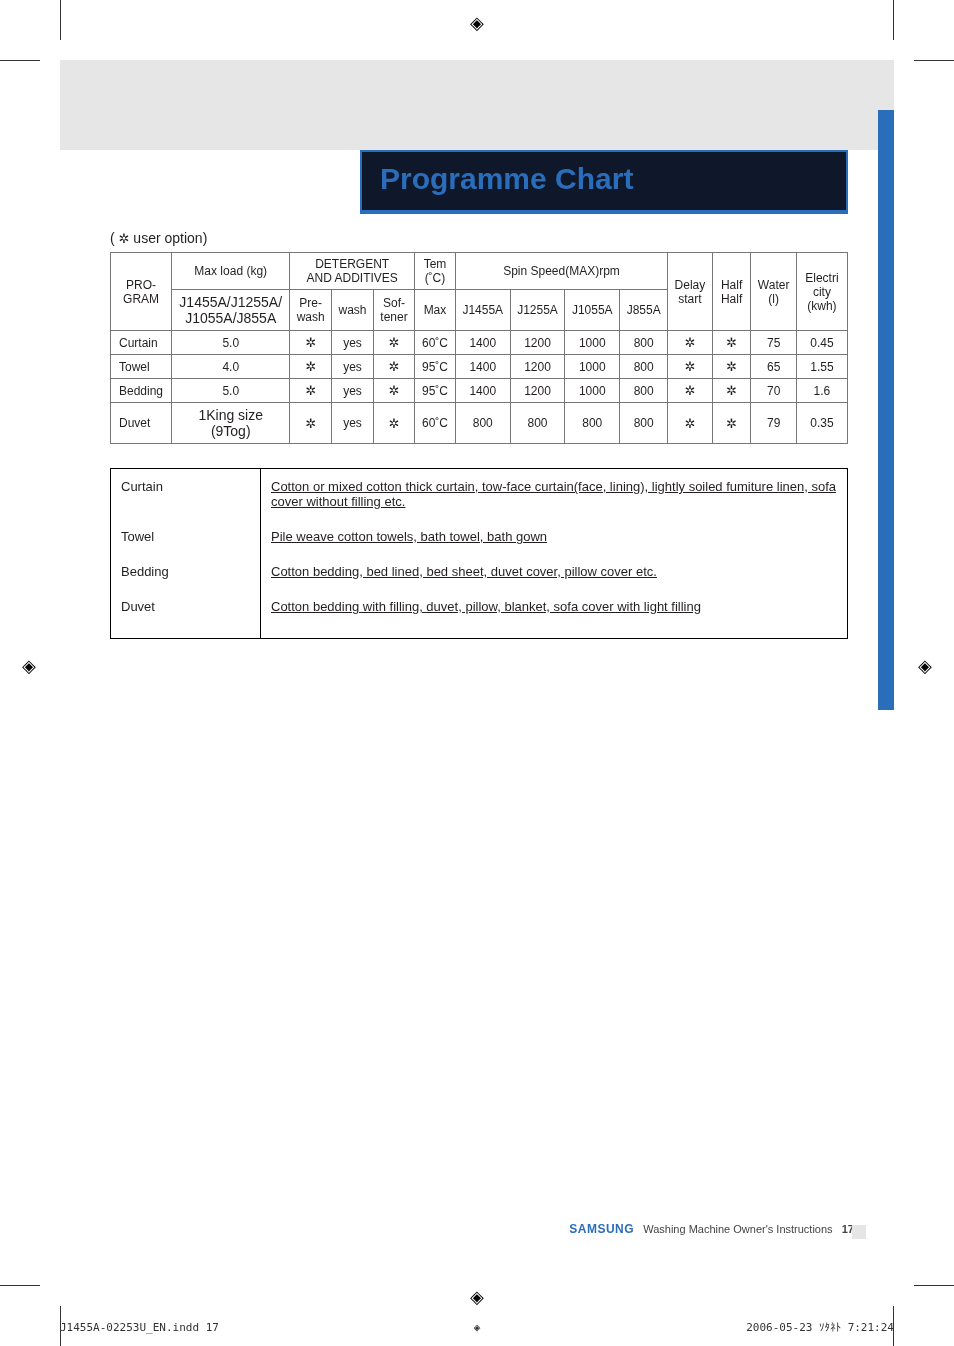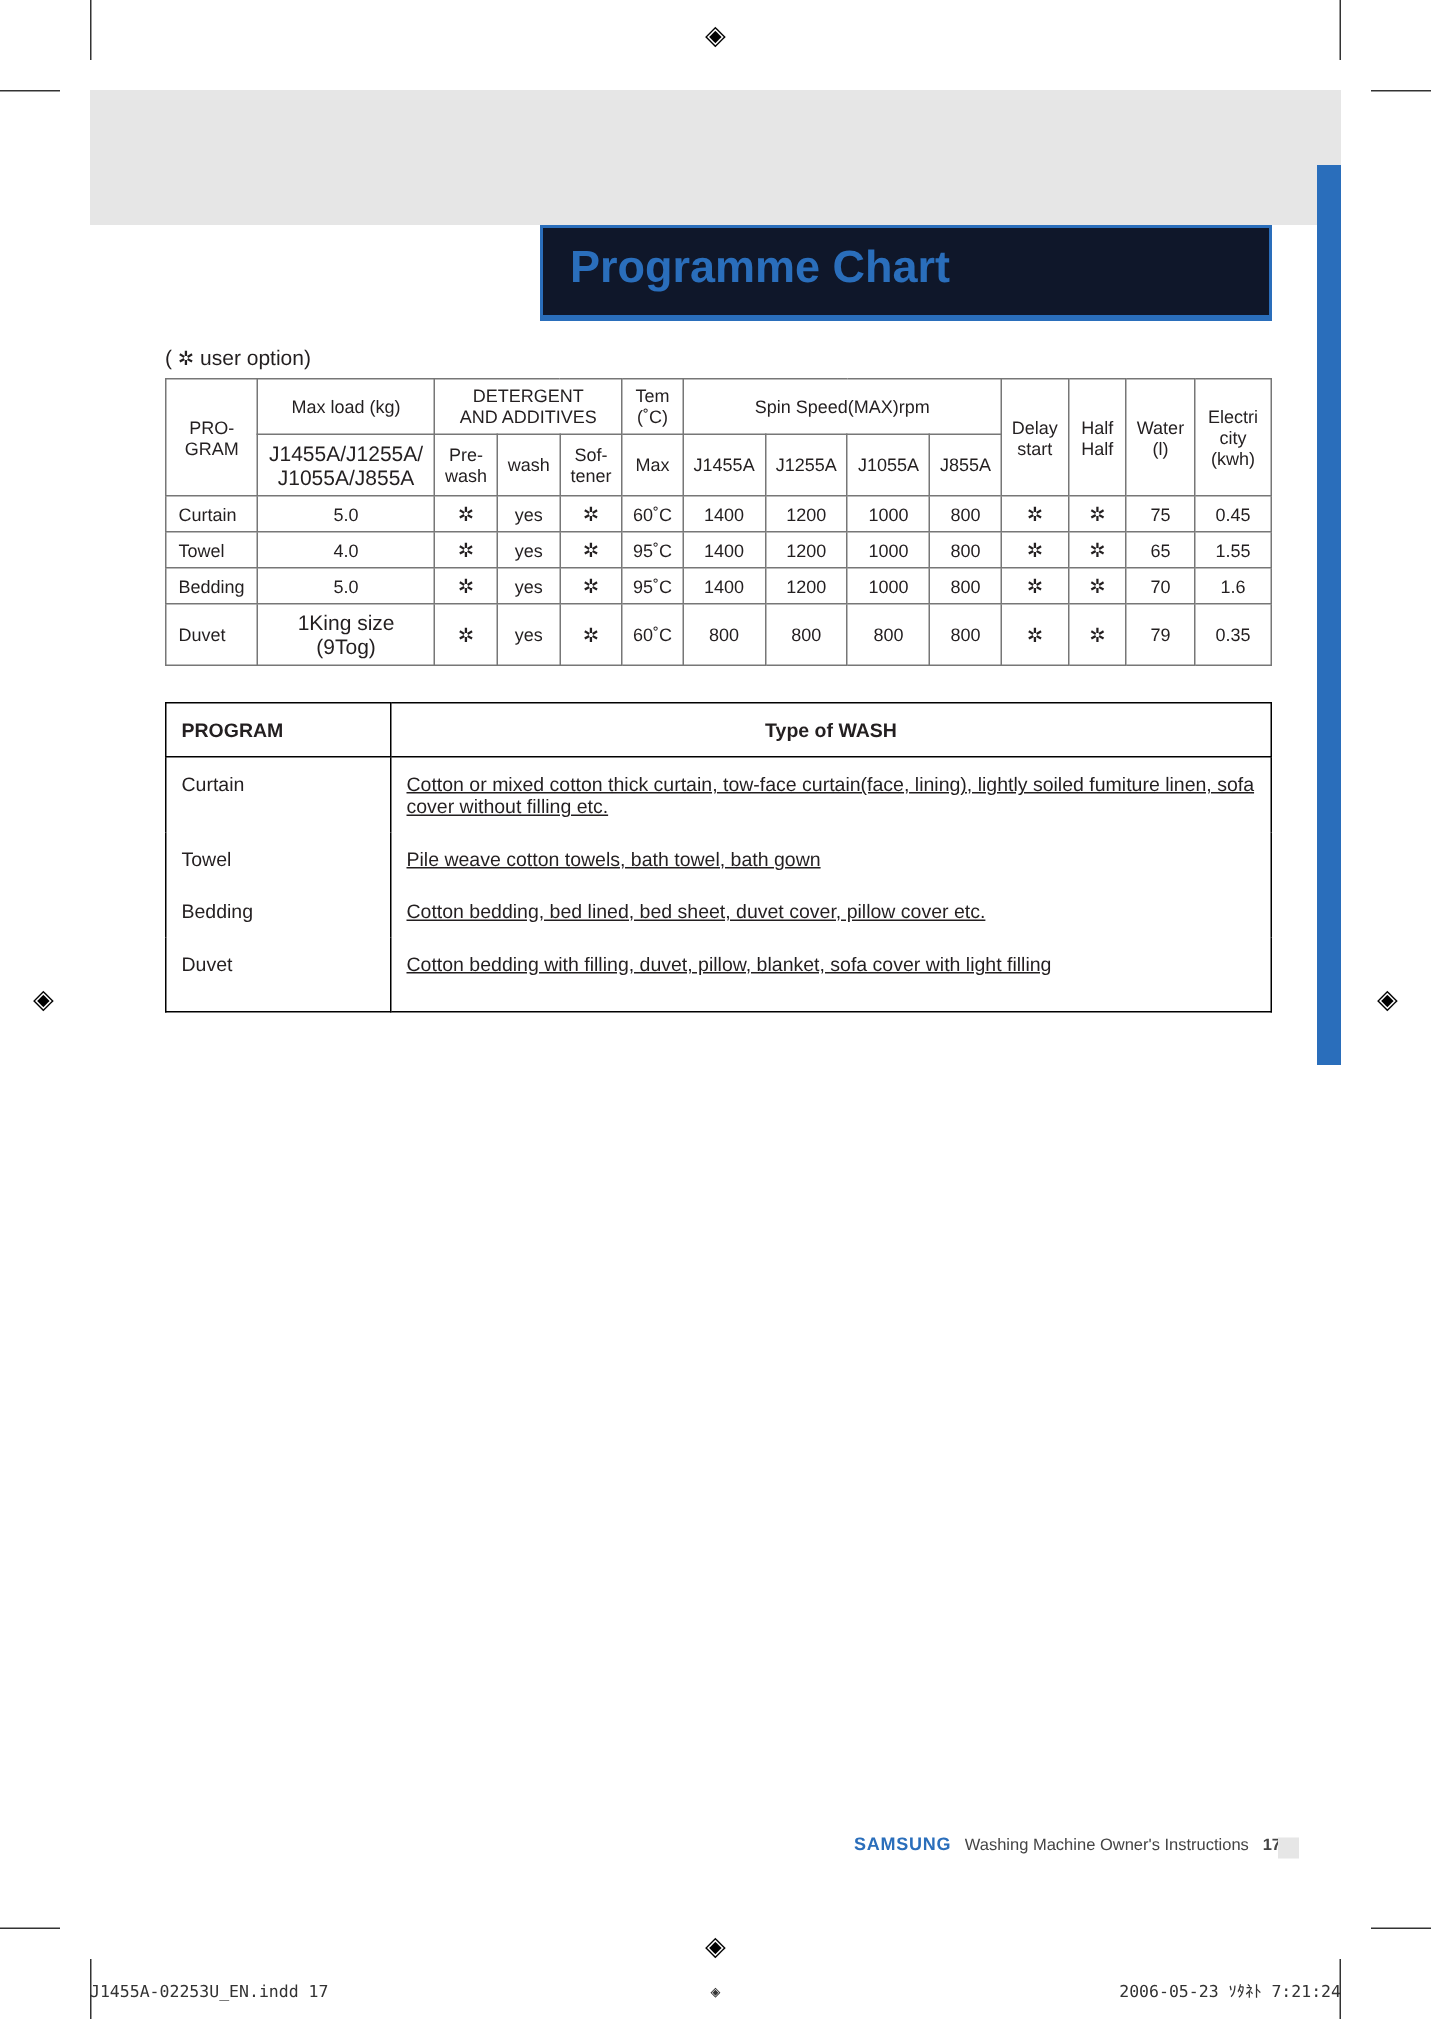--- a/index.html
+++ b/index.html
@@ -208,24 +208,20 @@
         <td class="snow">✲</td>
         <td class="snow">✲</td>
         <td>79</td>
         <td>0.35</td>
       </tr>
     </tbody>
       </table>
 
     <table class="t2">
       <tbody>
-          <tr>
-        <th class="prog">PROGRAM</th>
-        <th style="text-align:center">Type of  WASH</th>
-      </tr>
       <tr>
         <td class="prog" style="border-bottom:none">Curtain</td>
         <td class="desc" style="border-bottom:none">Cotton or mixed cotton thick curtain, tow-face curtain(face, lining), lightly soiled fumiture linen, sofa cover without filling etc.</td>
       </tr>
       <tr>
         <td class="prog" style="border-top:none;border-bottom:none">Towel</td>
         <td class="desc" style="border-top:none;border-bottom:none">Pile weave cotton towels, bath towel, bath gown</td>
       </tr>
       <tr>
         <td class="prog" style="border-top:none;border-bottom:none">Bedding</td>

